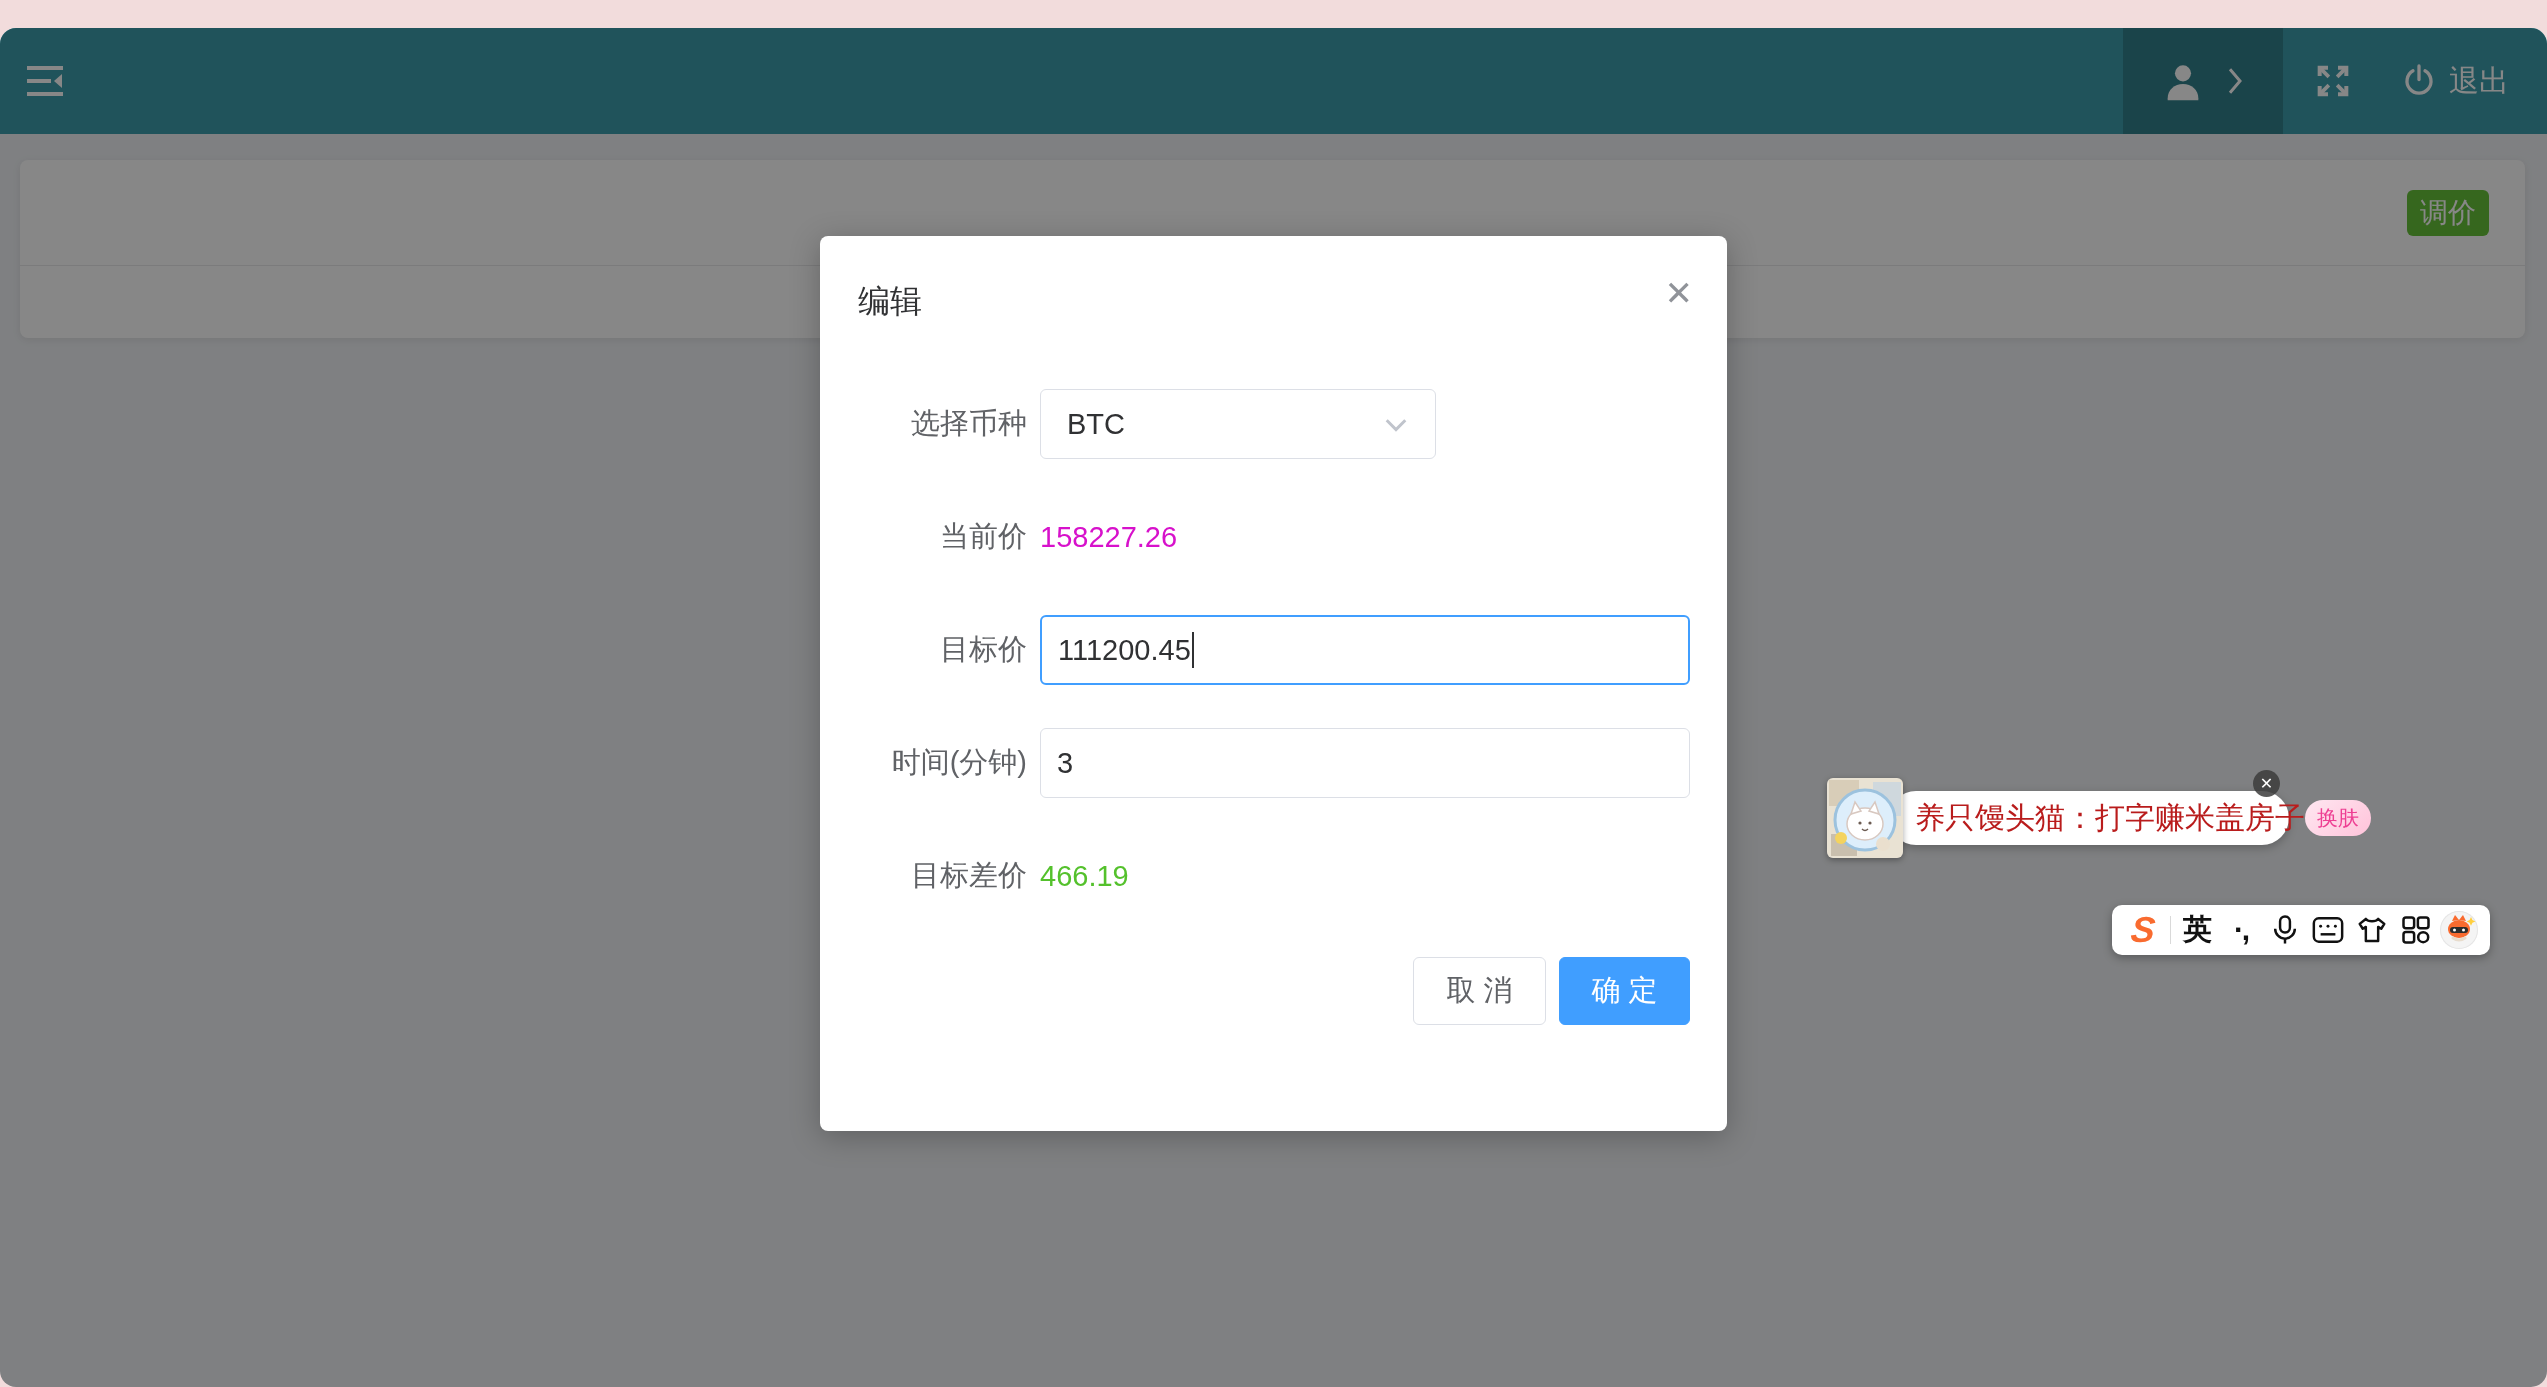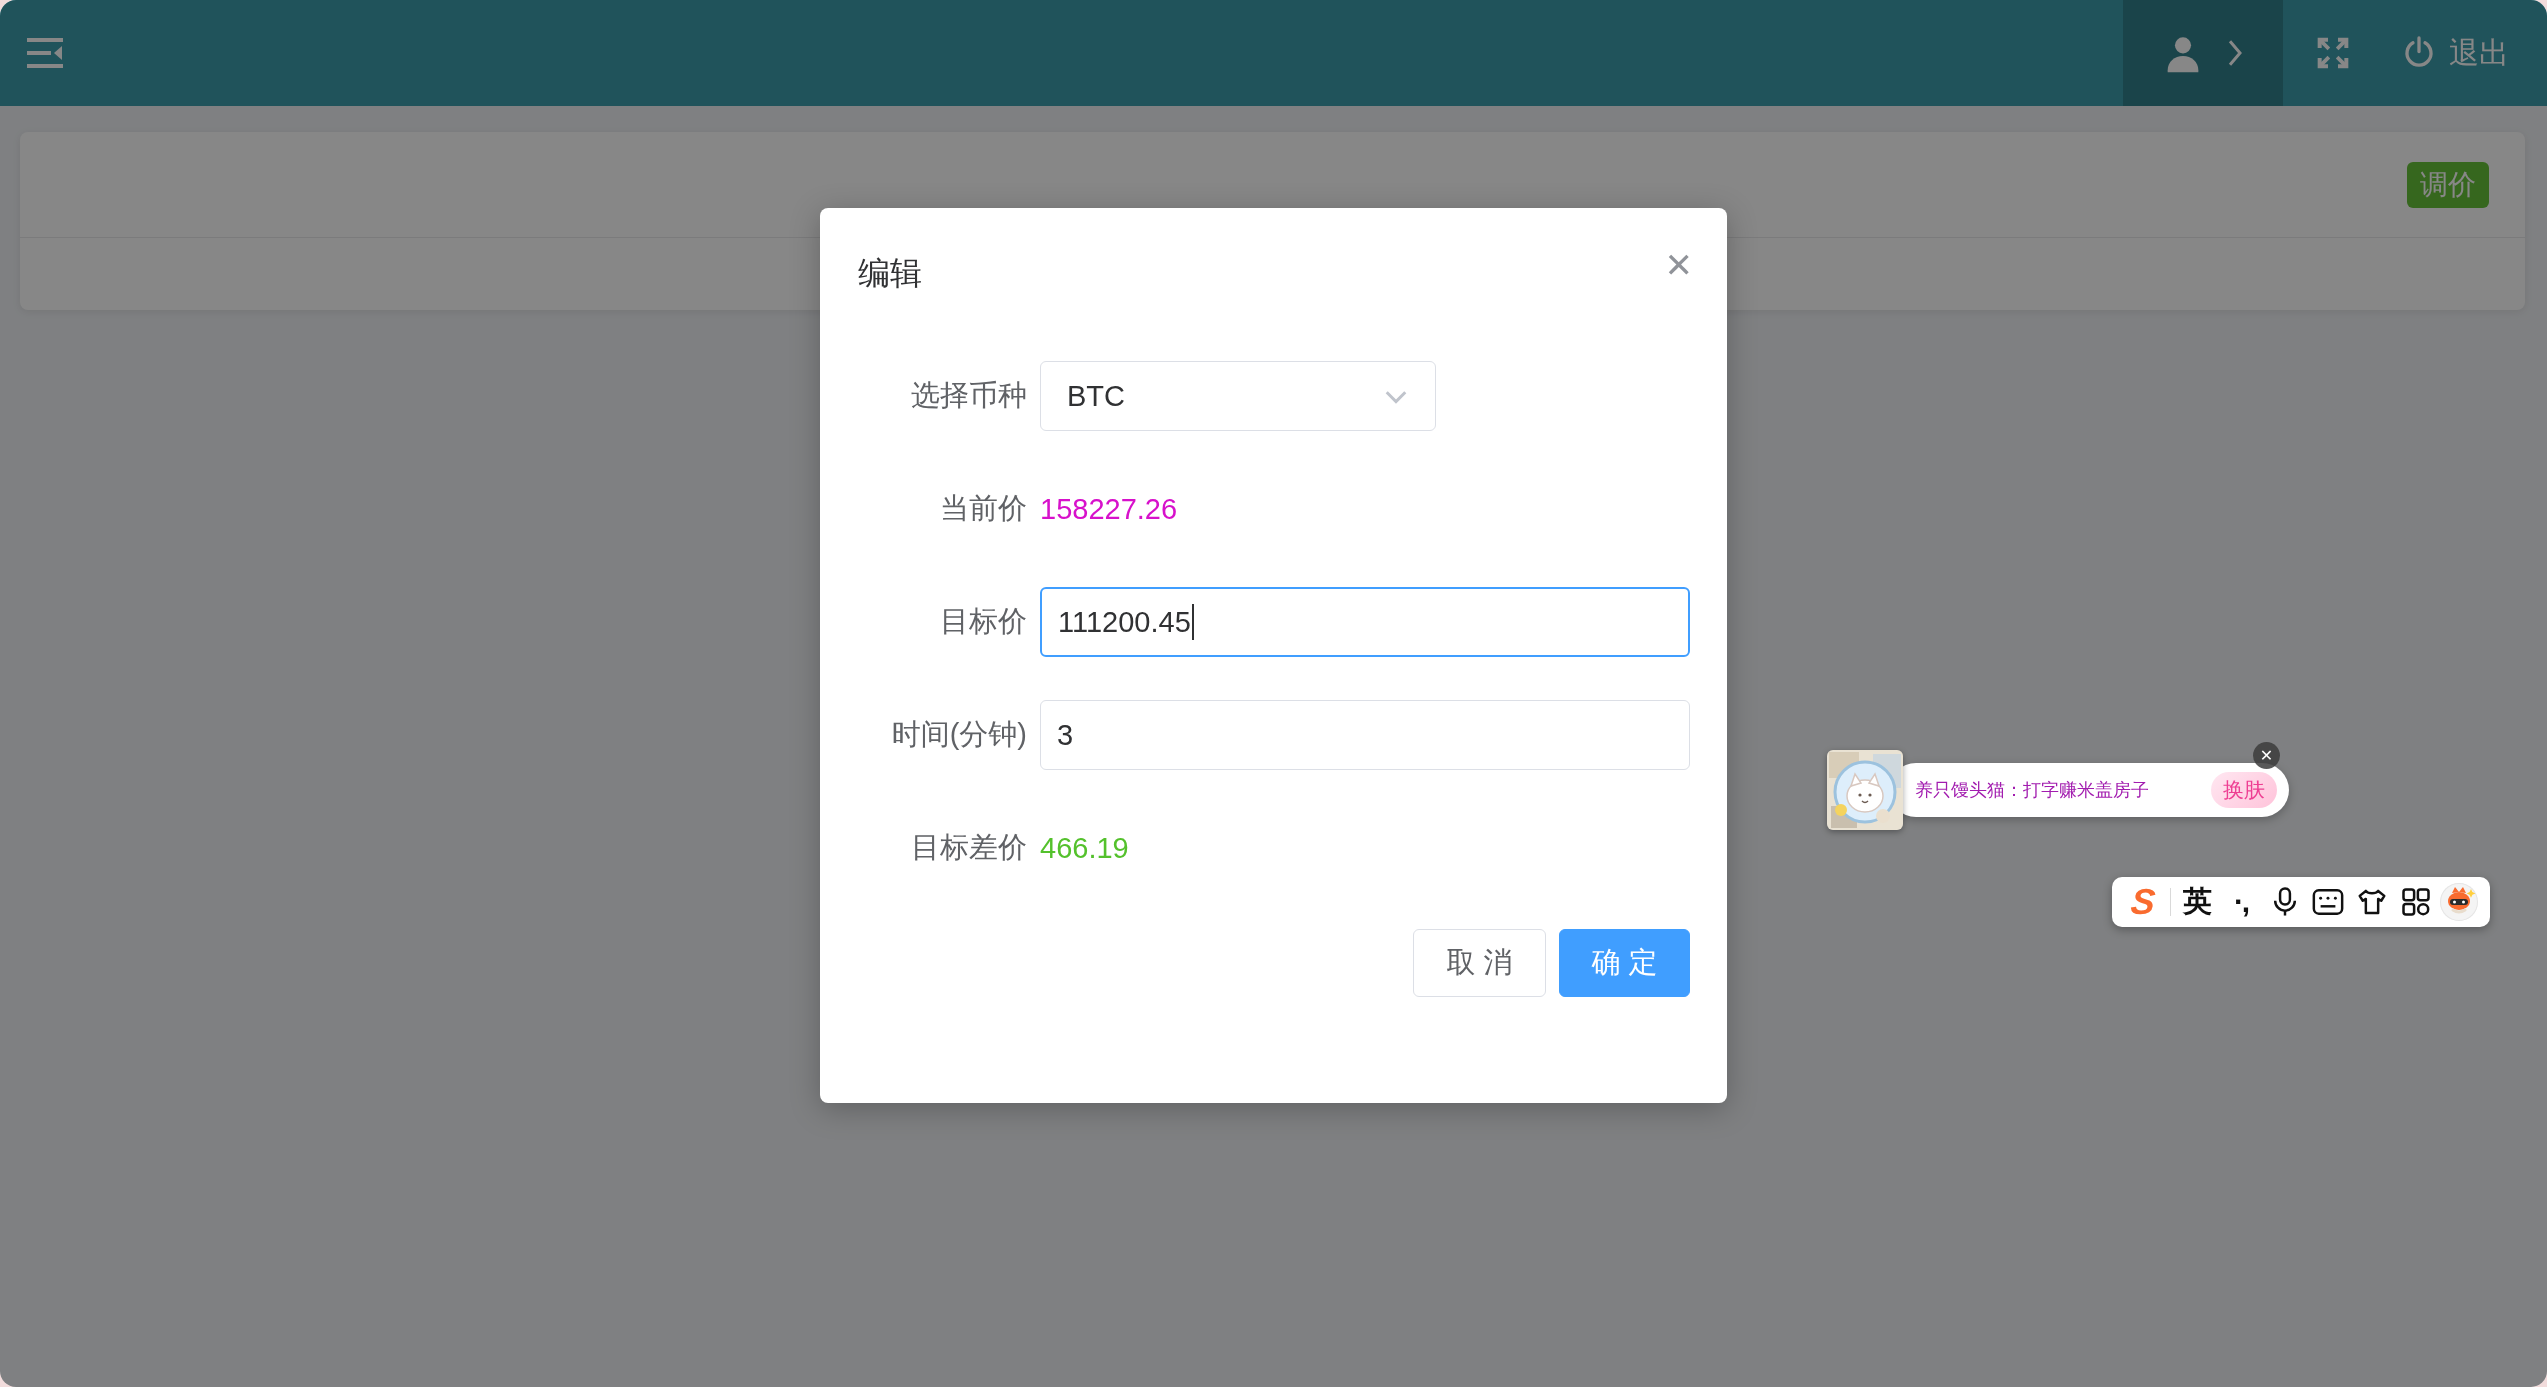--- a/index.html
+++ b/index.html
@@ -1,19 +1,19 @@
 <!DOCTYPE html>
 <html><head>
 <meta charset="utf-8">
 <style>
   * { margin:0; padding:0; box-sizing:border-box; }
   html,body { width:2547px; height:1387px; font-family:"Liberation Sans","DejaVu Sans",sans-serif; }
   body { background:#f2dcdc; position:relative; overflow:hidden; }
 
-  .window { position:absolute; inset:0; border-radius:16px; overflow:hidden; background:#f0f2f5; }
+  .window { position:absolute; inset:0; border-radius:16px; overflow:hidden; background:#f0f2f5;margin-top:28px; }
 
   
   .navbar { position:absolute; top:0; left:0; right:0; height:106px; background:#3d9eac; display:flex; align-items:center; }
   .hamburger { width:90px; height:106px; display:flex; align-items:center; justify-content:center; cursor:pointer; }
   .nav-right { position:absolute; right:0; top:0; height:106px; display:flex; align-items:center; }
   .avatar-block { width:160px; height:106px; background:rgba(0,0,0,0.18); display:flex; align-items:center; justify-content:center; gap:18px; cursor:pointer; }
   .nav-icon-btn { height:106px; display:flex; align-items:center; justify-content:center; padding:0 30px; cursor:pointer; }
   .logout { display:flex; align-items:center; gap:12px; padding:0 38px 0 18px; height:106px; cursor:pointer; color:#ffffff; font-size:30px; }
 
   
@@ -42,21 +42,21 @@
   .value-green { font-size:29px; color:#54c12c; }
   .modal-footer { position:absolute; right:37px; bottom:106px; display:flex; gap:13px; }
   .btn { height:68px; border-radius:6px; font-size:29px; cursor:pointer; font-family:inherit; display:flex; align-items:center; justify-content:center; }
   .btn-cancel { width:133px; background:#ffffff; border:1px solid #dcdfe6; color:#606266; }
   .btn-confirm { width:131px; background:#409eff; border:1px solid #409eff; color:#ffffff; }
 
   
   .cat-widget { position:absolute; left:1827px; top:748px; z-index:30; }
   .cat-avatar { position:absolute; left:0; top:2px; width:76px; height:80px; border-radius:6px; overflow:hidden; box-shadow:0 2px 6px rgba(0,0,0,0.35); cursor:pointer; }
   .cat-pill { position:absolute; left:62px; top:15px; width:400px; height:54px; background:#ffffff; border-radius:28px; box-shadow:0 3px 10px rgba(0,0,0,0.25); display:flex; align-items:center; padding:0 12px 0 26px; }
-  .cat-msg { font-size:18px; color:#a21caf; white-space:nowrap; flex:1; }
+  .cat-msg { font-size:30px; color:#b91c1c; white-space:nowrap; flex:1; }
   .skin-btn { min-width:66px; height:36px; border-radius:18px; background:linear-gradient(135deg,#ffe7f1,#ffc3da); color:#ee3f93; font-size:21px; display:flex; align-items:center; justify-content:center; cursor:pointer; }
   .cat-close { position:absolute; left:426px; top:-6px; width:27px; height:27px; border-radius:50%; background:rgba(60,60,60,0.85); color:#ffffff; font-size:16px; display:flex; align-items:center; justify-content:center; cursor:pointer; }
 
   
   .ime-toolbar { position:absolute; left:2112px; top:877px; width:378px; height:50px; background:#ffffff; border-radius:10px; box-shadow:0 3px 10px rgba(0,0,0,0.3); display:flex; align-items:center; padding:0 10px; gap:2px; z-index:30; }
   .ime-item { width:42px; height:50px; display:flex; align-items:center; justify-content:center; cursor:pointer; }
   .sogou-s { font-size:36px; font-weight:900; color:#f96b2f; font-style:italic; transform:skewX(-6deg); }
   .ime-divider { width:1px; height:28px; background:#d9d9d9; margin:0 4px; }
   .ime-cn { font-size:29px; color:#111111; font-weight:600; }
   .punct { font-size:30px; color:#111; font-weight:900; letter-spacing:-2px; line-height:1; }

